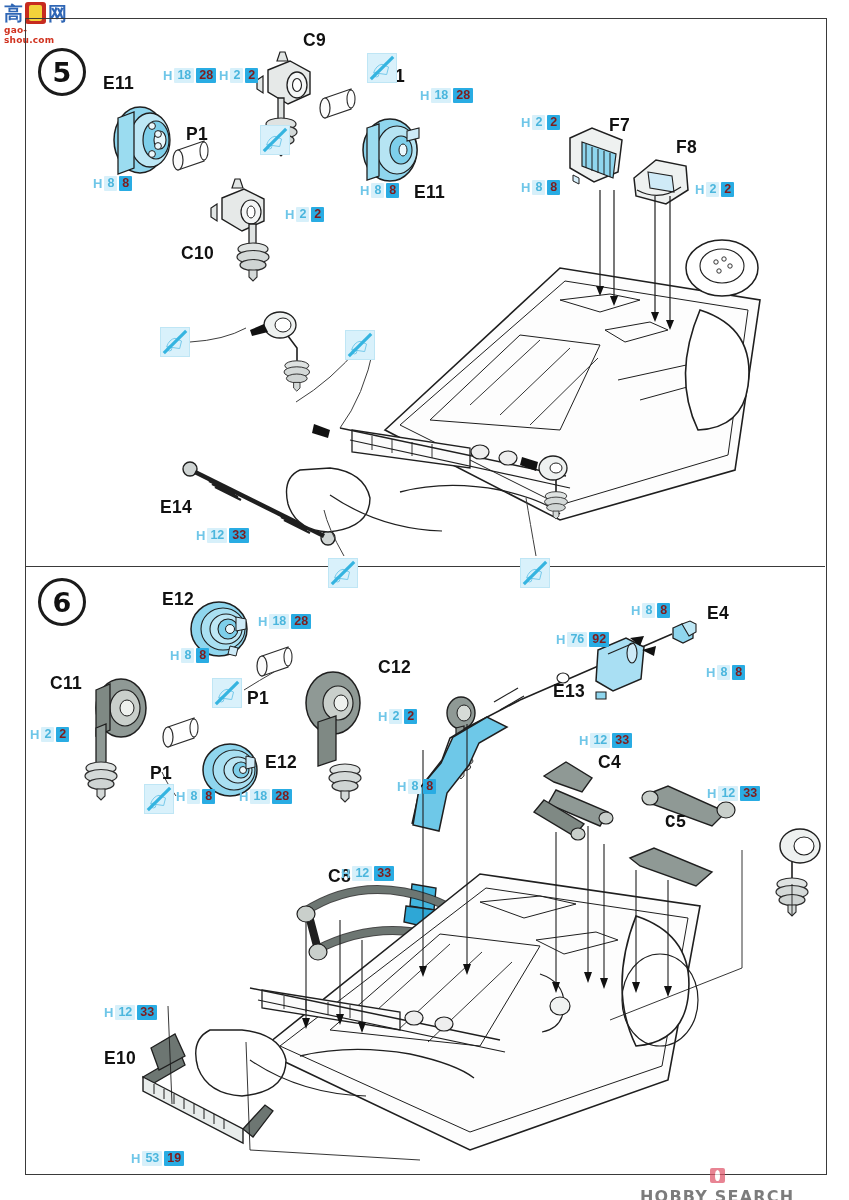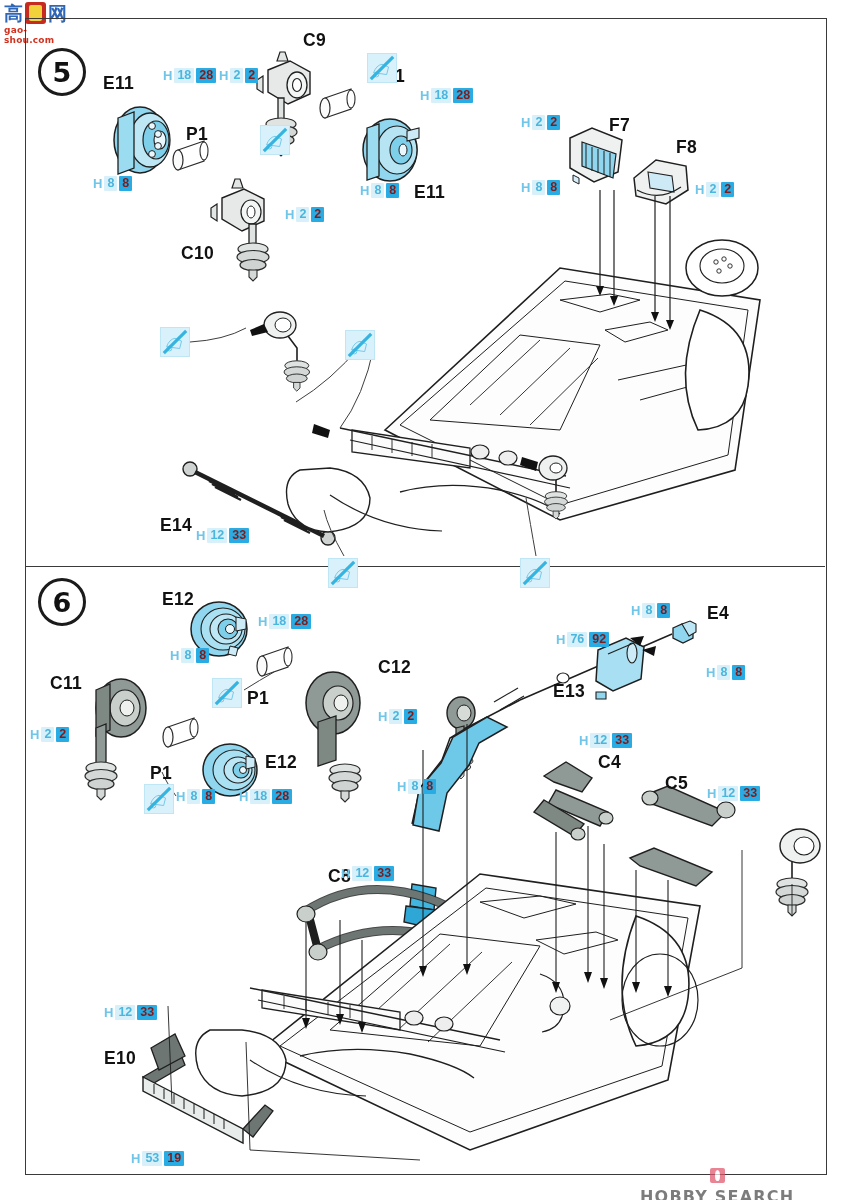--- a/index.html
+++ b/index.html
@@ -449,21 +449,21 @@
   </div>
 
   <div class="partlbl" style="left:103px;top:73px;">E11</div>
   <div class="partlbl" style="left:303px;top:30px;">C9</div>
   <div class="partlbl" style="left:186px;top:124px;">P1</div>
   <div class="partlbl" style="left:383px;top:66px;">P1</div>
   <div class="partlbl" style="left:181px;top:243px;">C10</div>
   <div class="partlbl" style="left:414px;top:182px;">E11</div>
   <div class="partlbl" style="left:609px;top:115px;">F7</div>
   <div class="partlbl" style="left:676px;top:121px;margin-top:16px;">F8</div>
-  <div class="partlbl" style="left:160px;top:497px;margin-top:18px;">E14</div>
+  <div class="partlbl" style="left:160px;top:497px;">E14</div>
 
   <div class="paint" style="left:163px;top:68px;">
     <span class="h">H</span>
     <span class="b1">18</span>
     <span class="b2">28</span>
   </div>
   <div class="paint" style="left:219px;top:68px;">
     <span class="h">H</span>
     <span class="b1">2</span>
     <span class="b2">2</span>
@@ -570,21 +570,21 @@
 
   <div class="partlbl" style="left:162px;top:589px;">E12</div>
   <div class="partlbl" style="left:50px;top:673px;text-align:right;">C11</div>
   <div class="partlbl" style="left:247px;top:688px;">P1</div>
   <div class="partlbl" style="left:378px;top:657px;">C12</div>
   <div class="partlbl" style="left:150px;top:763px;">P1</div>
   <div class="partlbl" style="left:265px;top:752px;">E12</div>
   <div class="partlbl" style="left:524px;top:681px;margin-left:29px;">E13</div>
   <div class="partlbl" style="left:707px;top:603px;">E4</div>
   <div class="partlbl" style="left:598px;top:752px;">C4</div>
-  <div class="partlbl" style="left:665px;top:773px;">C5</div>
+  <div class="partlbl" style="left:665px;top:812px;font-family:Liberation Mono, monospace;">C5</div>
   <div class="partlbl" style="left:297px;top:866px;margin-left:31px;">C8</div>
   <div class="partlbl" style="left:104px;top:1048px;">E10</div>
 
   <div class="paint" style="left:258px;top:614px;">
     <span class="h">H</span>
     <span class="b1">18</span>
     <span class="b2">28</span>
   </div>
   <div class="paint" style="left:170px;top:648px;">
     <span class="h">H</span>

